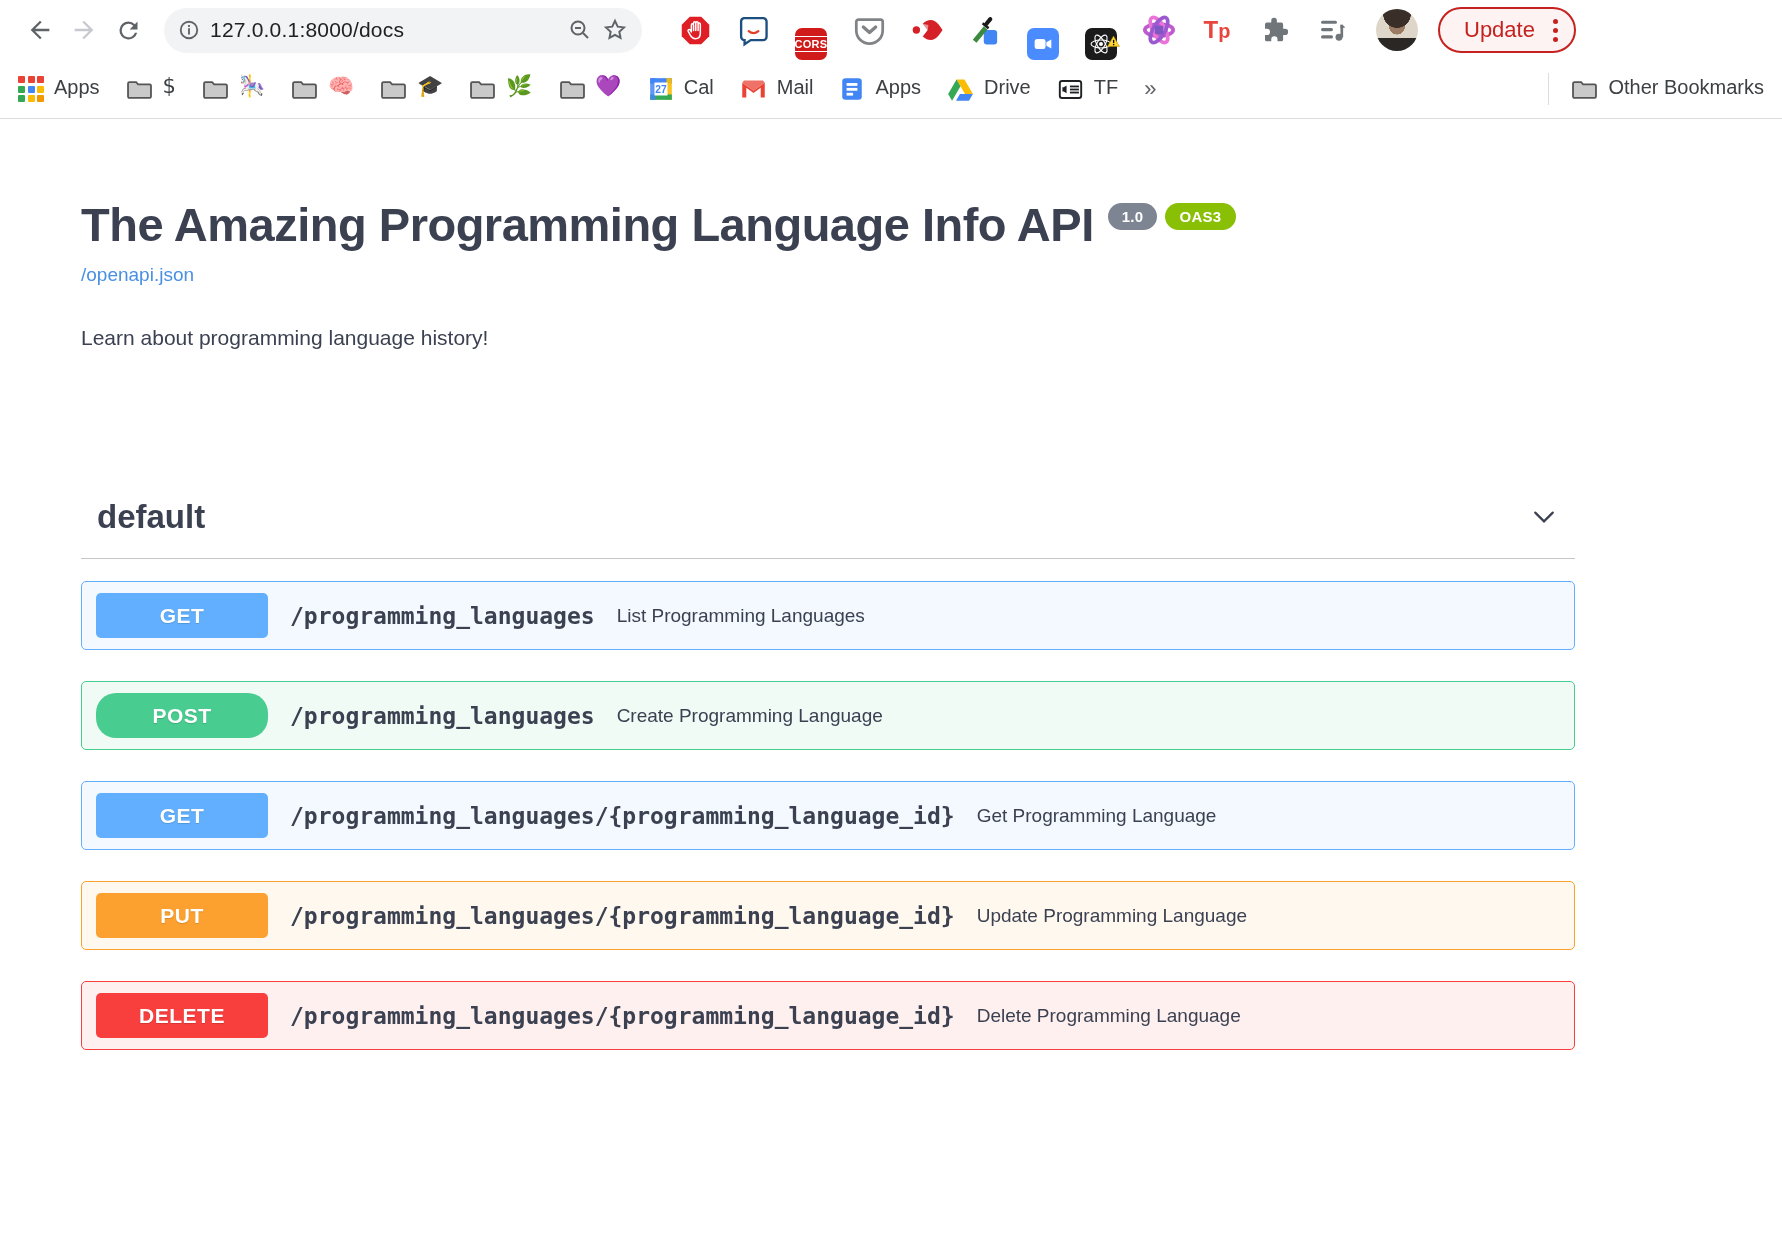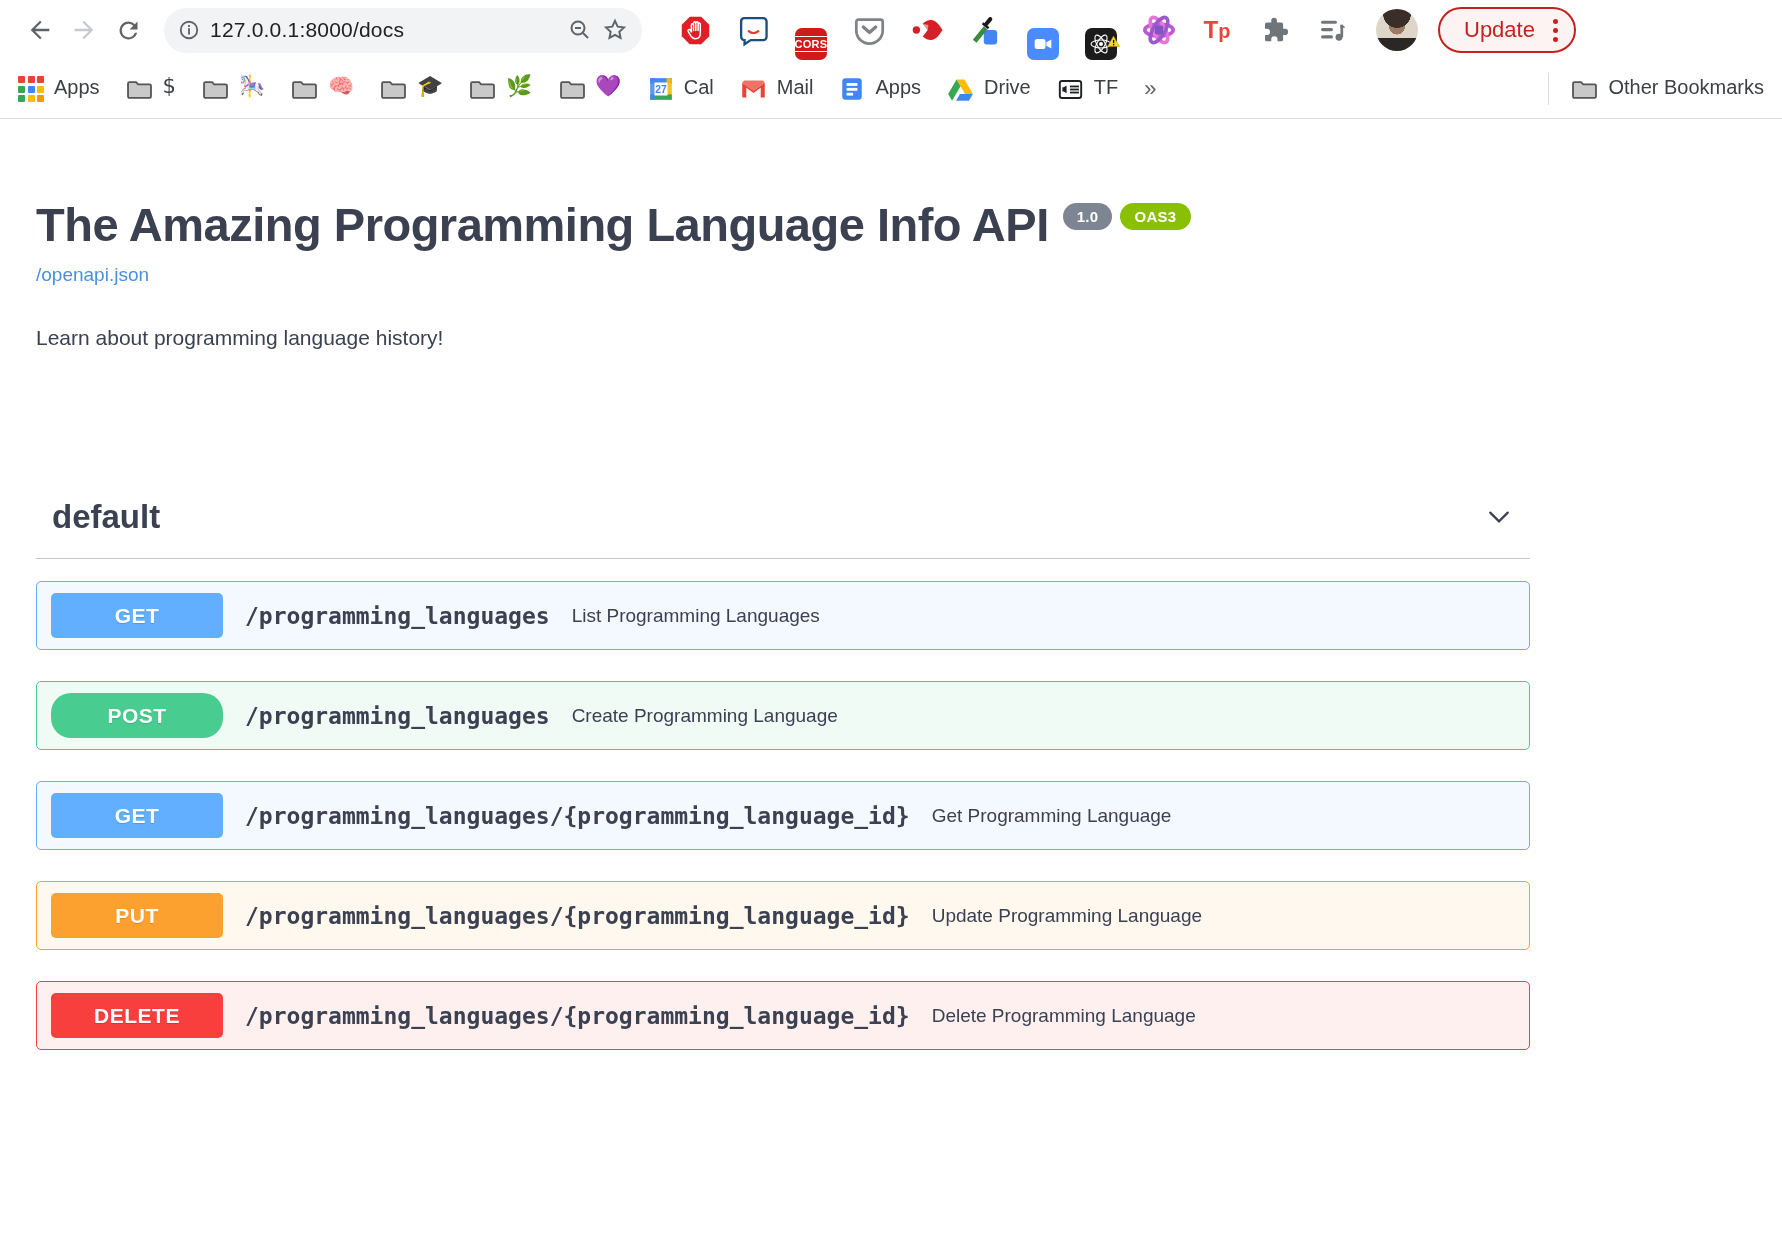--- a/index.html
+++ b/index.html
@@ -29,21 +29,21 @@
     border-bottom:1px solid #dadce0; background:#fff; }
   .bm-item { display:flex; align-items:flex-start; gap:10px; font-size:20px; color:#3c4043; flex:0 0 auto; }
   .bm-emoji { font-size:21px; line-height:1; font-family:"DejaVu Sans", sans-serif; }
   .apps-grid { display:grid; grid-template-columns:repeat(3,7px); grid-template-rows:repeat(3,7px); gap:2.5px; }
   .apps-grid i { border-radius:1px; }
   .bm-sep { width:1px; height:32px; background:#dadce0; flex:0 0 auto; }
   .bm-chevrons { font-size:22px; color:#5f6368; flex:0 0 auto; }
   .bm-right { margin-left:auto; display:flex; align-items:center; gap:22px; }
 
   
-  .page { padding:78px 0 0 36px; }
+  .page { padding:78px 0 0 36px;margin-left:45px; }
   .api-title { font-size:47px; font-weight:700; color:#3b4151; letter-spacing:-.5px; display:flex; align-items:flex-start; gap:14px; }
   .title-badges { display:flex; gap:8px; margin-top:6px; }
   .pill { color:#fff; font-size:15px; font-weight:700; padding:5px 14px; border-radius:20px; letter-spacing:.3px; }
   .link { color:#4990e2; text-decoration:none; cursor:pointer; }
   .spec-link { display:inline-block; margin-top:12px; font-size:19px; }
   .desc { margin-top:40px; font-size:21px; color:#3b4151; }
   .info-links { margin-top:32px; font-size:21px; line-height:1.36; }
   .info-links .gap { margin-top:17px; }
 
   .section-head { margin-top:148px; width:1494px; display:flex; align-items:center; justify-content:space-between;

